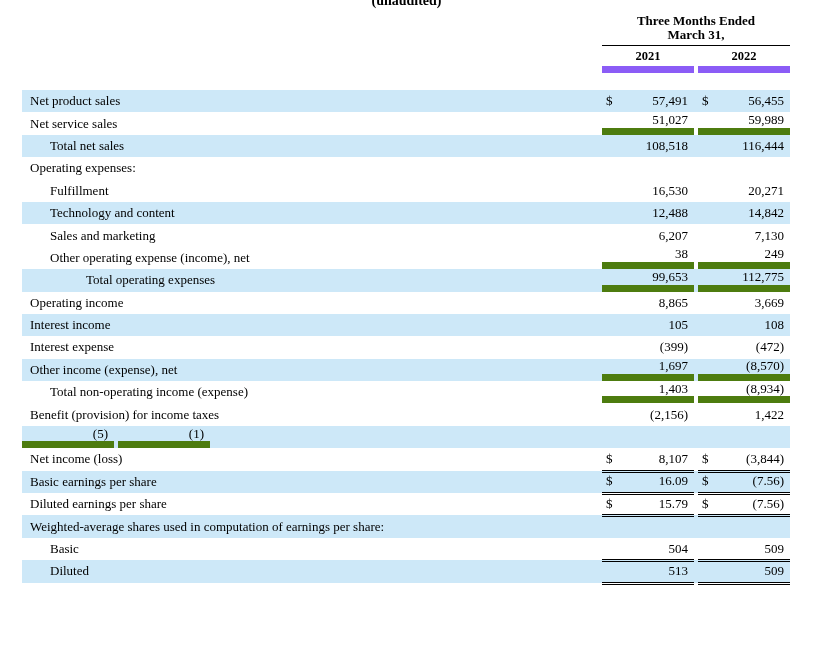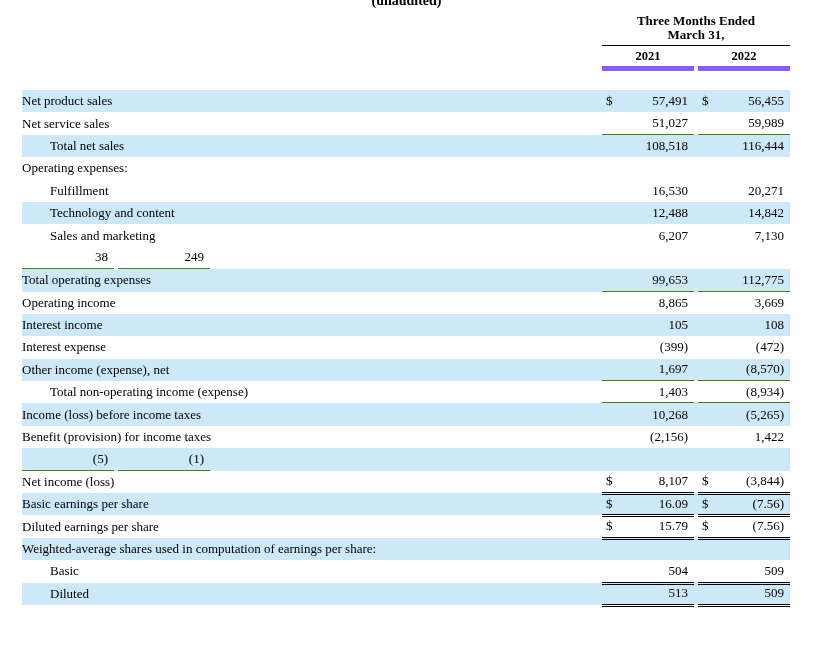--- a/index.html
+++ b/index.html
@@ -46,21 +46,21 @@
   .years {
     display: flex;
   }
   .year {
     width: 92px;
     text-align: center;
     font-weight: bold;
     font-size: 12.5px;
     line-height: 14px;
     padding: 3px 0 3px 0;
-    border-bottom: 5px solid #8b5cf6;
+    border-bottom: 7px solid #8b5cf6;
   }
   .year.y2 { margin-left: 4px; }
   
   .fin-table {
     position: absolute;
     left: 22px;
     top: 90px;
     width: 768px;
   }
   .row {
@@ -68,36 +68,36 @@
     align-items: center;
     height: 22.4px;
     font-size: 13px;
   }
   .row.shaded { background: var(--band, #cde8f8); }
   .label {
     flex: 1;
     white-space: nowrap;
     overflow: hidden;
   }
-  .label.ind0 { }
+  .label.ind0 { padding-left: 8px; }
   .label.ind1 { padding-left: 28px; }
-  .label.ind2 { }
+  .label.ind2 { padding-left: 64px; }
   .vcell {
     width: 92px;
     height: 100%;
     box-sizing: border-box;
     display: flex;
     align-items: center;
     padding: 0 6px 0 4px;
     position: relative;
   }
   .vcell.c1 { margin-left: 4px; }
   .num { margin-left: auto; white-space: nowrap; }
   .cur { white-space: nowrap; }
-  .vcell.u { border-bottom: 1px solid #4d7c0f; text-align: right; }
+  .vcell.u { border-bottom: 7px solid #4d7c0f; text-align: right; }
   .vcell.d { border-bottom: 1px solid #000; }
   .vcell.d::after {
     content: "";
     position: absolute;
     left: 0;
     right: 0;
     bottom: -3px;
     height: 1px;
     background: #000;
   }
@@ -184,20 +184,21 @@
         <div class="vcell c0">
           <span class="cur"></span>
           <span class="num">6,207</span>
         </div>
         <div class="vcell c1">
           <span class="cur"></span>
           <span class="num">7,130</span>
         </div>
       </div>
       <div class="row">
+        <div class="label ind1">Other operating expense (income), net</div>
         <div class="vcell c0 u">
           <span class="cur"></span>
           <span class="num">38</span>
         </div>
         <div class="vcell c1 u">
           <span class="cur"></span>
           <span class="num">249</span>
         </div>
       </div>
       <div class="row shaded">
@@ -259,31 +260,20 @@
         <div class="label ind1">Total non-operating income (expense)</div>
         <div class="vcell c0 u">
           <span class="cur"></span>
           <span class="num">1,403</span>
         </div>
         <div class="vcell c1 u">
           <span class="cur"></span>
           <span class="num">(8,934)</span>
         </div>
       </div>
-      <div class="row shaded">
-        <div class="label ind0">Income (loss) before income taxes</div>
-        <div class="vcell c0">
-          <span class="cur"></span>
-          <span class="num">10,268</span>
-        </div>
-        <div class="vcell c1">
-          <span class="cur"></span>
-          <span class="num">(5,265)</span>
-        </div>
-      </div>
       <div class="row">
         <div class="label ind0">Benefit (provision) for income taxes</div>
         <div class="vcell c0">
           <span class="cur"></span>
           <span class="num">(2,156)</span>
         </div>
         <div class="vcell c1">
           <span class="cur"></span>
           <span class="num">1,422</span>
         </div>

